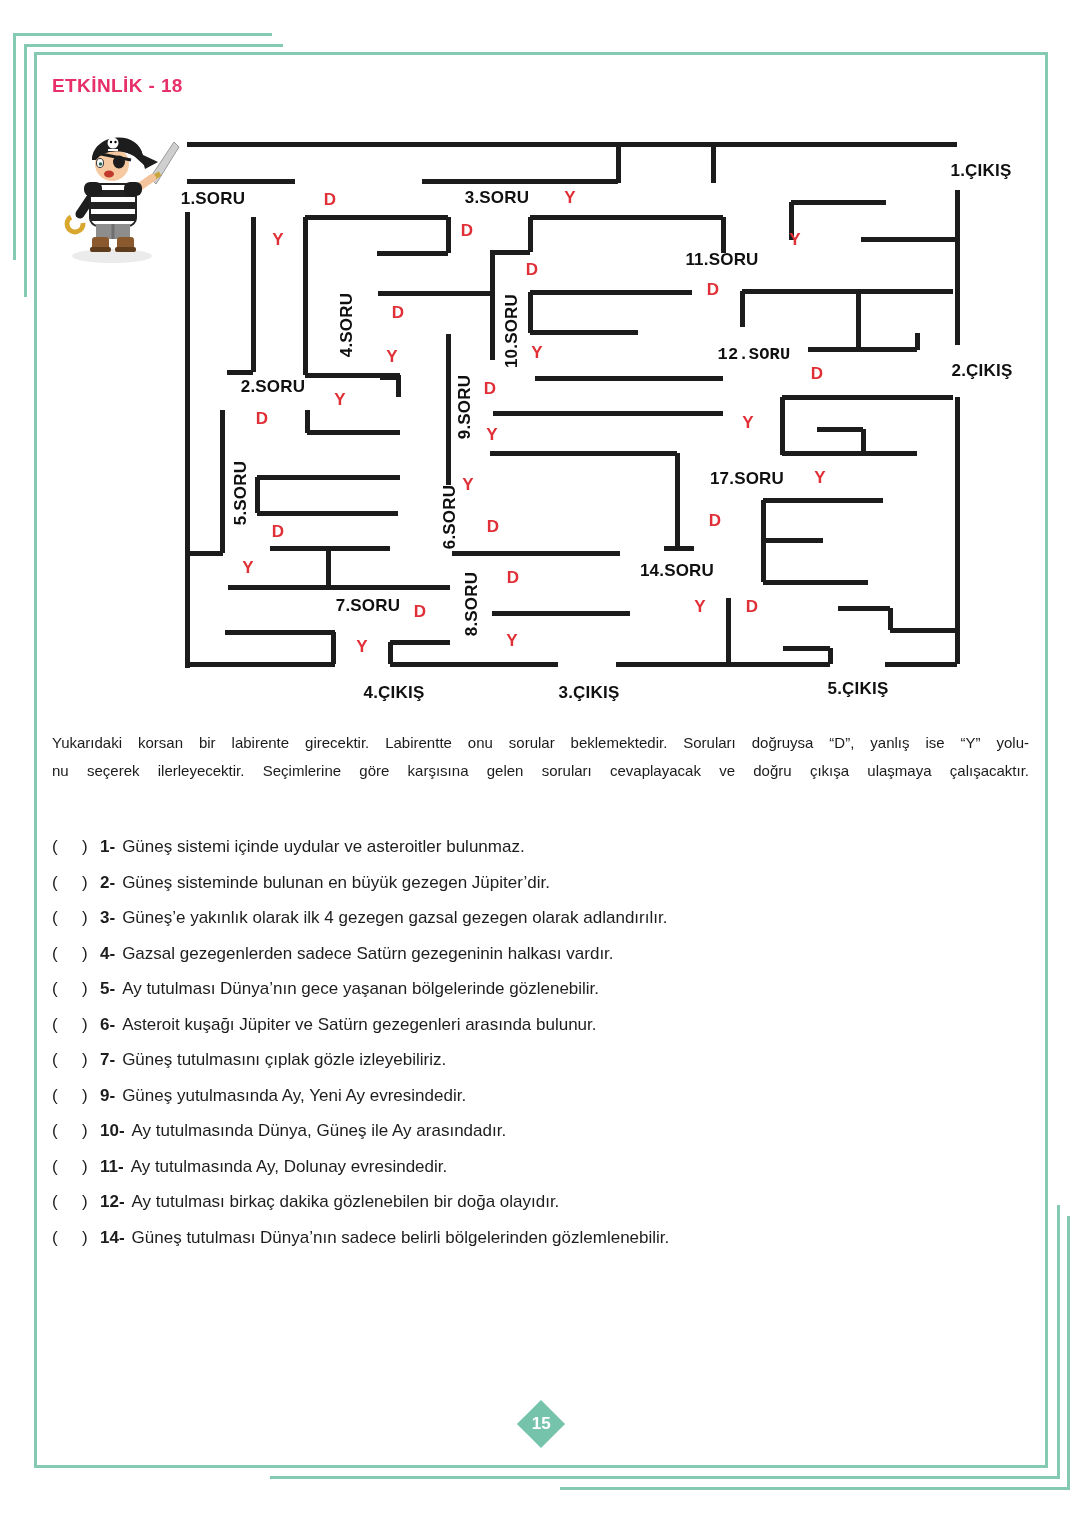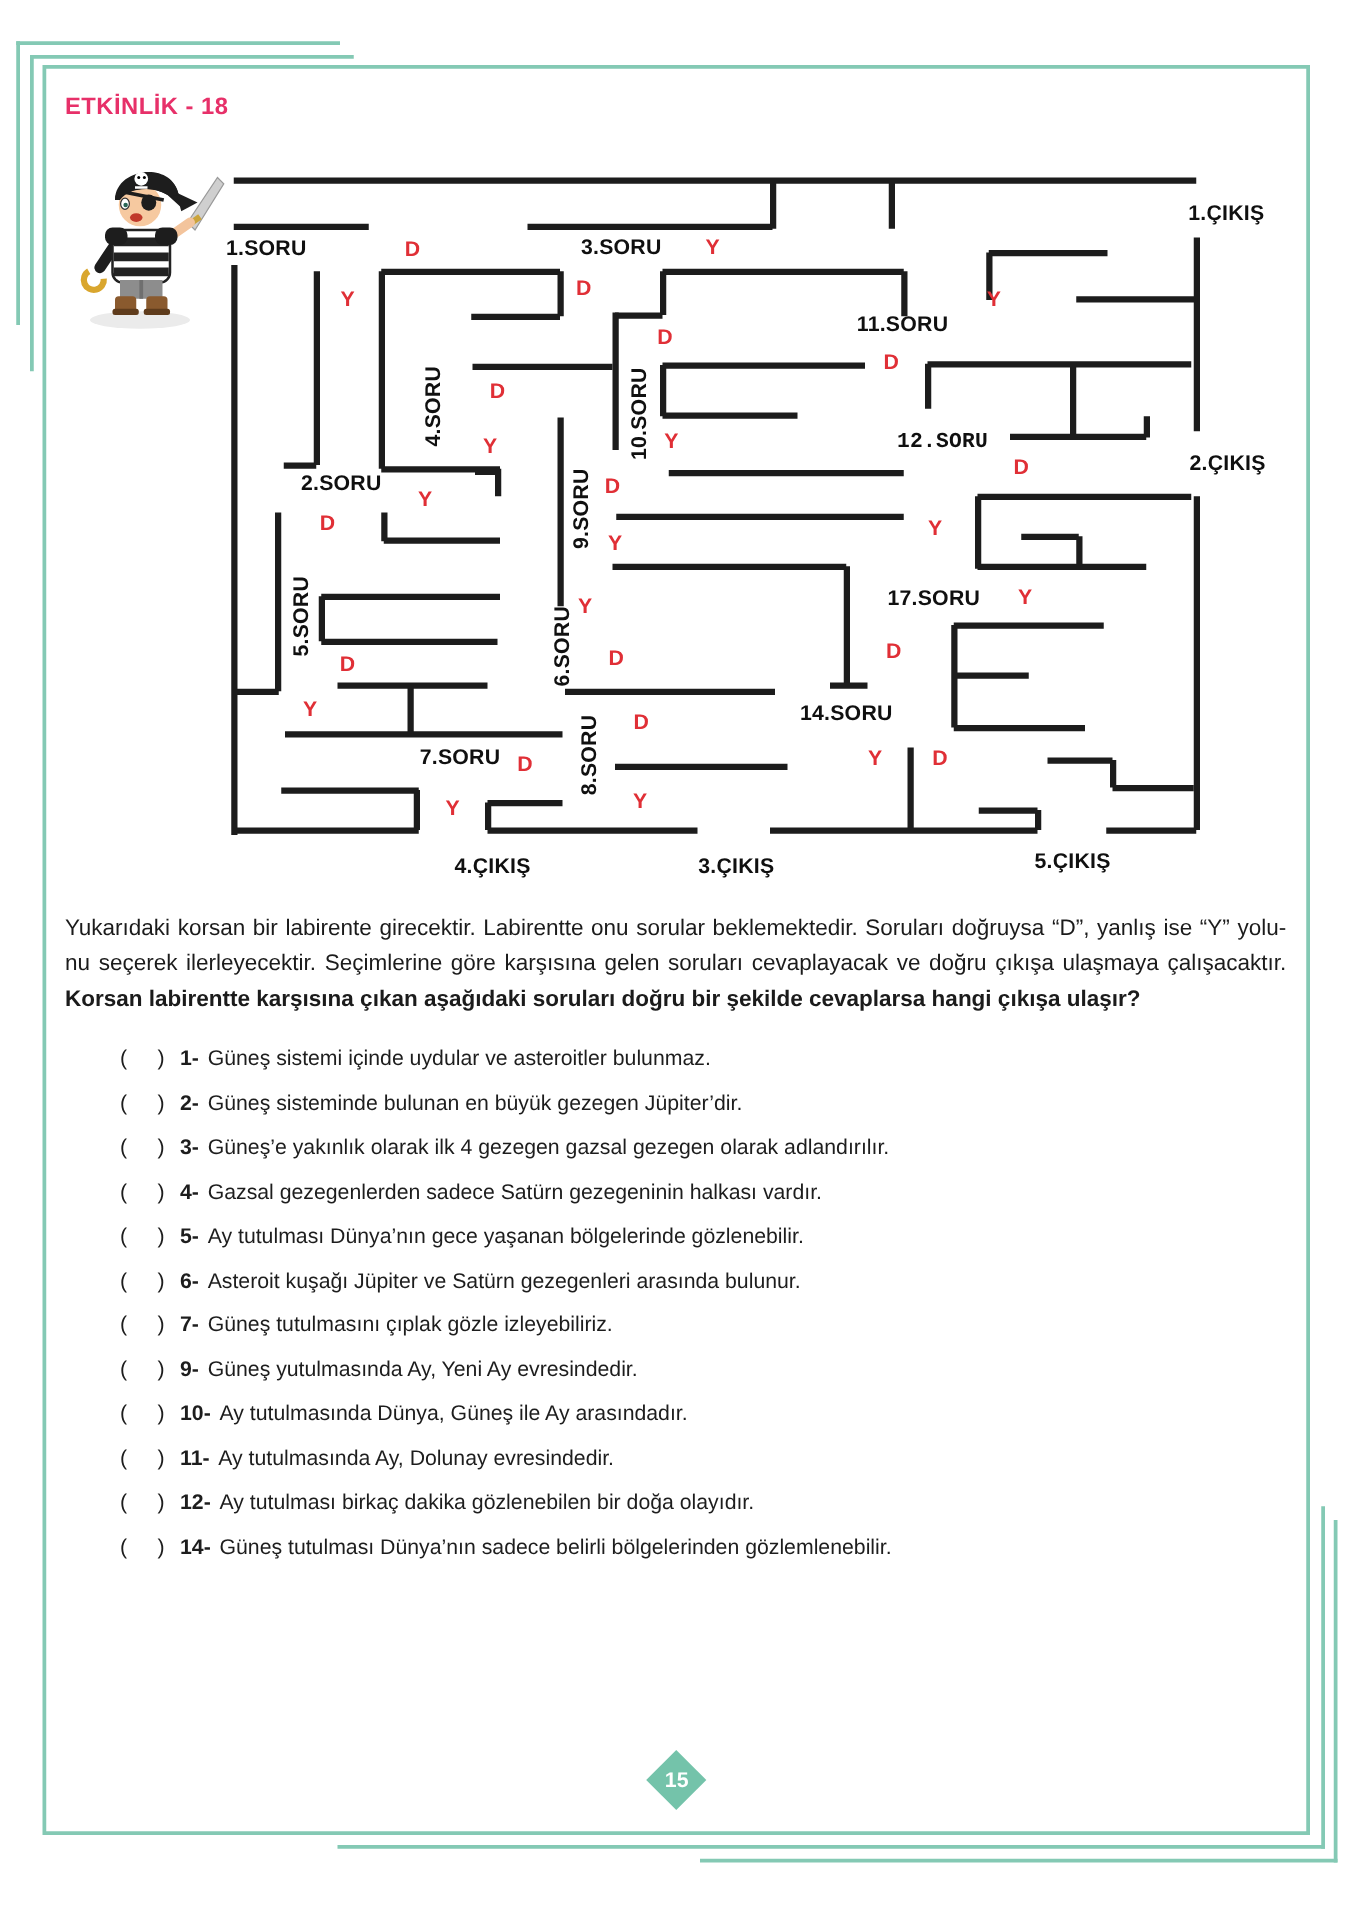--- a/index.html
+++ b/index.html
@@ -17,25 +17,25 @@
   
   .maze{position:absolute;left:0;top:0;width:1080px;height:1527px;}
   .wall{position:absolute;background:#1c1c1c;}
   .mlabel{position:absolute;transform:translate(-50%,-50%);font-weight:bold;font-size:17px;
           color:#101010;white-space:nowrap;letter-spacing:0.2px;}
   .mlabel.vert{transform:translate(-50%,-50%) rotate(-90deg);}
   .mletter{position:absolute;transform:translate(-50%,-50%);font-weight:bold;font-size:17px;
            color:#e02f36;}
   
   .intro{position:absolute;left:52px;top:729px;width:977px;color:#1b1b1b;}
-  .intro-line{font-size:18px;line-height:27.5px;text-align:justify;text-align-last:justify;}
+  .intro-line{font-size:15px;line-height:27.5px;text-align:justify;text-align-last:justify;}
   .intro-q{font-size:18px;line-height:27.5px;font-weight:bold;margin-top:2px;}
   
   .stmts{position:absolute;left:52px;top:837px;width:990px;color:#1d1d1d;}
-  .stmt{font-size:17px;margin-bottom:15.5px;white-space:nowrap;margin-left:44px;}
+  .stmt{font-size:17px;margin-bottom:15.5px;white-space:nowrap;}
   .op{display:inline-block;width:30px;}
   .cp{display:inline-block;width:14px;}
   .num{font-weight:bold;margin-left:4px;margin-right:7px;}
   
   .badge{position:absolute;left:541px;top:1424px;width:34px;height:34px;background:#74c3aa;
          transform:translate(-50%,-50%) rotate(45deg);display:flex;align-items:center;justify-content:center;}
   .badge-num{transform:rotate(-45deg);color:#ffffff;font-weight:bold;font-size:17px;}
 </style>
 </head>
 <body>
@@ -209,21 +209,20 @@
       <div class="mletter" style="left: 420px; top: 612px;">D</div>
       <div class="mletter" style="left: 700px; top: 607px;">Y</div>
       <div class="mletter" style="left: 752px; top: 607px;">D</div>
       <div class="mletter" style="left: 512px; top: 641px;">Y</div>
       <div class="mletter" style="left: 362px; top: 647px;">Y</div>
     </div>
 
   <div class="intro">
     <div class="intro-line">Yukarıdaki korsan bir labirente girecektir. Labirentte onu sorular beklemektedir. Soruları doğruysa “D”, yanlış ise “Y” yolu-</div>
     <div class="intro-line">nu seçerek ilerleyecektir. Seçimlerine göre karşısına gelen soruları cevaplayacak ve doğru çıkışa ulaşmaya çalışacaktır.</div>
-    <div class="intro-q">Korsan labirentte karşısına çıkan aşağıdaki soruları doğru bir şekilde cevaplarsa hangi çıkışa ulaşır?</div>
   </div>
 
   <div class="stmts">
       <div class="stmt"><span class="op">(</span><span class="cp">)</span><span class="num">1-</span><span>Güneş sistemi içinde uydular ve asteroitler bulunmaz.</span></div>
       <div class="stmt"><span class="op">(</span><span class="cp">)</span><span class="num">2-</span><span>Güneş sisteminde bulunan en büyük gezegen Jüpiter’dir.</span></div>
       <div class="stmt"><span class="op">(</span><span class="cp">)</span><span class="num">3-</span><span>Güneş’e yakınlık olarak ilk 4 gezegen gazsal gezegen olarak adlandırılır.</span></div>
       <div class="stmt"><span class="op">(</span><span class="cp">)</span><span class="num">4-</span><span>Gazsal gezegenlerden sadece Satürn gezegeninin halkası vardır.</span></div>
       <div class="stmt"><span class="op">(</span><span class="cp">)</span><span class="num">5-</span><span>Ay tutulması Dünya’nın gece yaşanan bölgelerinde gözlenebilir.</span></div>
       <div class="stmt"><span class="op">(</span><span class="cp">)</span><span class="num">6-</span><span>Asteroit kuşağı Jüpiter ve Satürn gezegenleri arasında bulunur.</span></div>
       <div class="stmt"><span class="op">(</span><span class="cp">)</span><span class="num">7-</span><span>Güneş tutulmasını çıplak gözle izleyebiliriz.</span></div>

